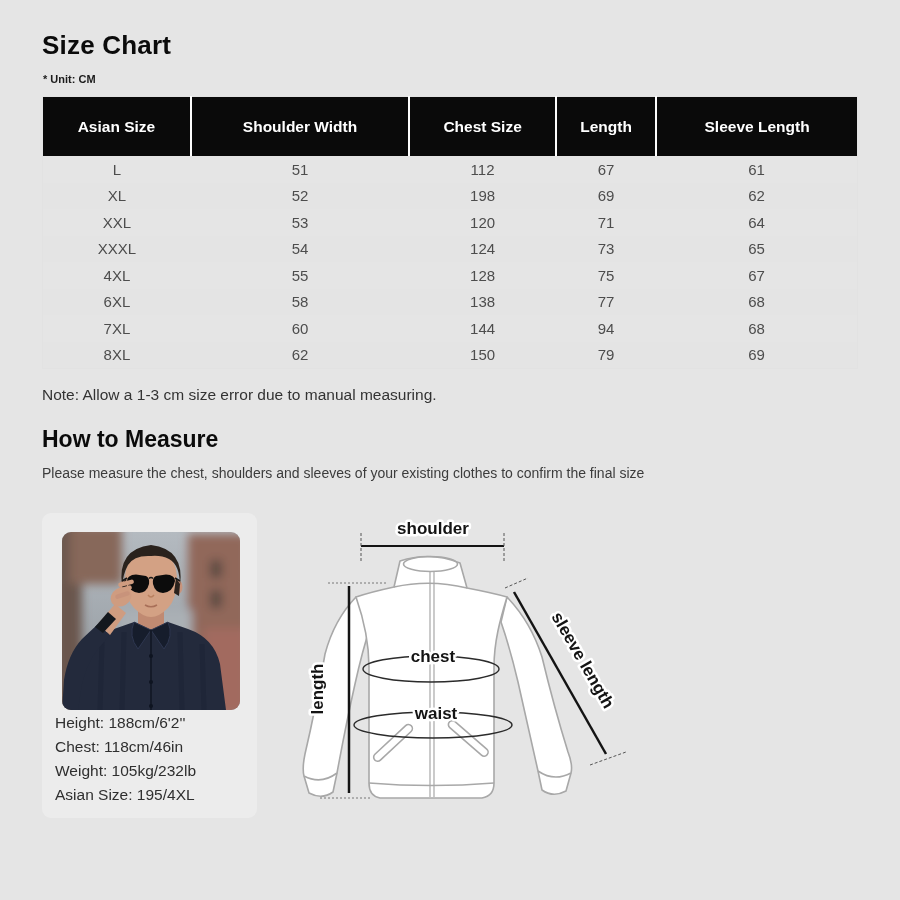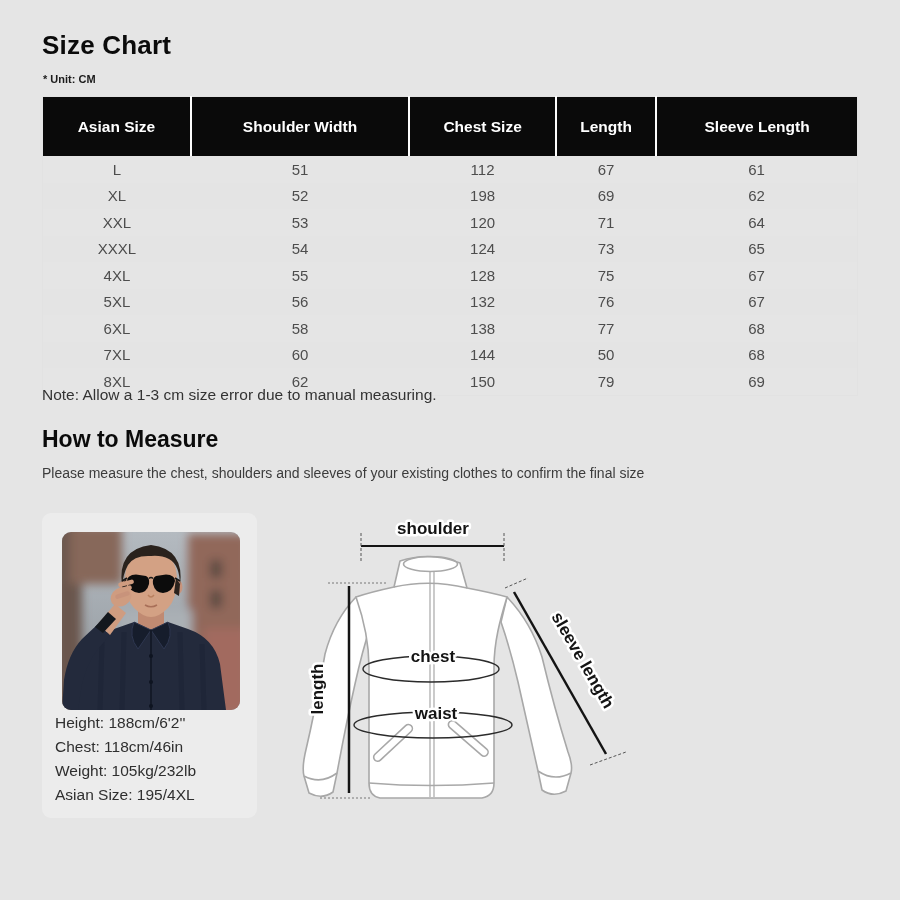--- a/index.html
+++ b/index.html
@@ -111,38 +111,31 @@
           <td>65</td>
         </tr>
         <tr>
           <td>4XL</td>
           <td>55</td>
           <td>128</td>
           <td>75</td>
           <td>67</td>
         </tr>
         <tr>
-          <td>5XL</td>
-          <td>56</td>
-          <td>132</td>
-          <td>76</td>
-          <td>67</td>
-        </tr>
-        <tr>
           <td>6XL</td>
           <td>58</td>
           <td>138</td>
           <td>77</td>
           <td>68</td>
         </tr>
         <tr>
           <td>7XL</td>
           <td>60</td>
           <td>144</td>
-          <td>50</td>
+          <td>94</td>
           <td>68</td>
         </tr>
         <tr>
           <td>8XL</td>
           <td>62</td>
           <td>150</td>
           <td>79</td>
           <td>69</td>
         </tr>
       </tbody>

